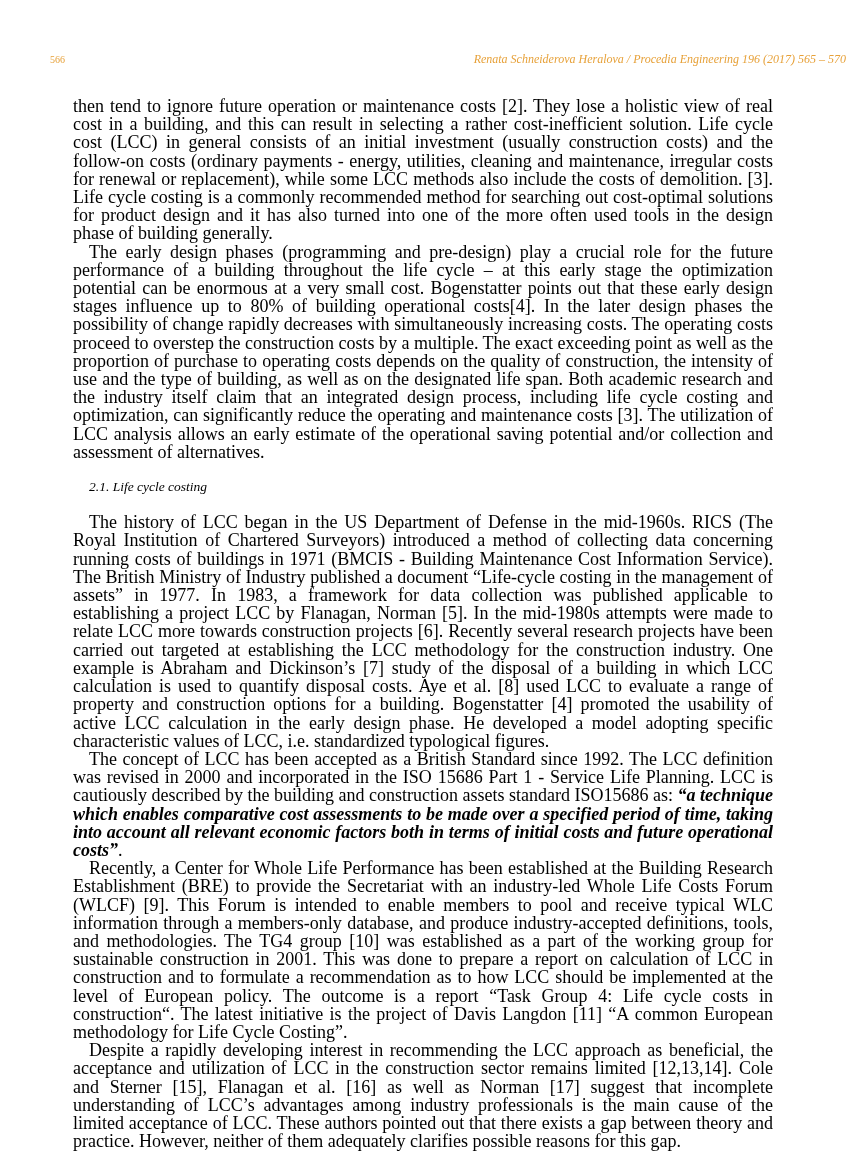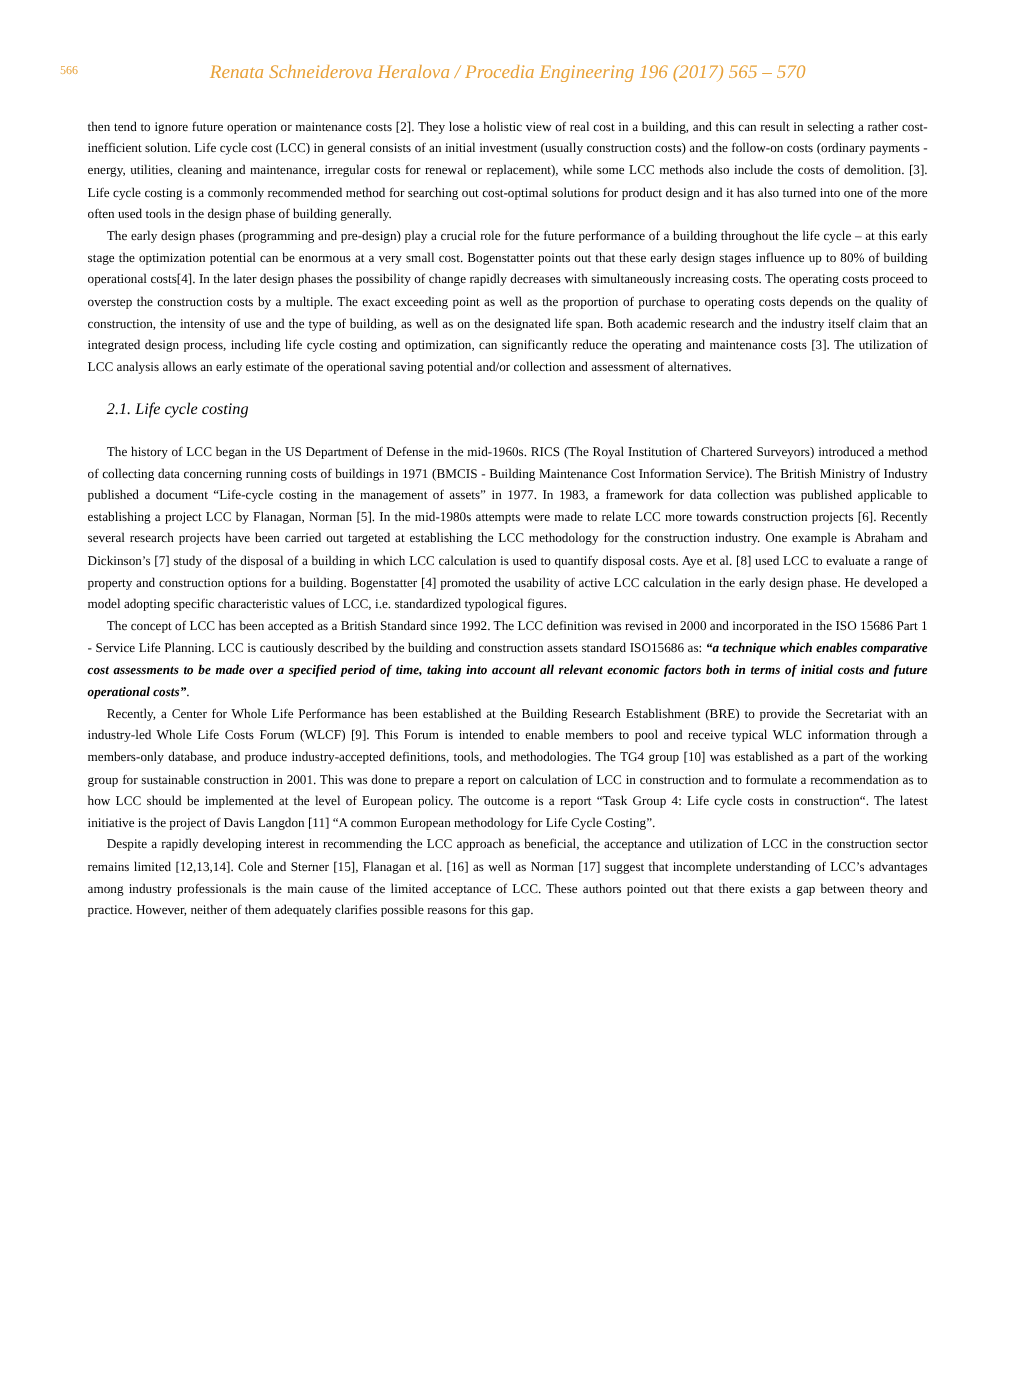--- a/index.html
+++ b/index.html
@@ -27,34 +27,34 @@
   .page-number {
     position: absolute;
     left: 50px;
     top: 2px;
     font-size: 10px;
     color: var(--accent, #e7a139);
   }
   .running-title {
     display: block;
     width: 100%;
-    text-align: center;
+    text-align: right;
     font-style: italic;
-    font-size: 16px;
+    font-size: 12px;
     color: var(--accent, #e7a139);
   }
   .content {
     position: absolute;
     top: 97px;
     left: 73px;
     width: 700px;
   }
   .para {
     margin: 0;
-    font-size: 11px;
+    font-size: 18px;
     line-height: 18.2px;
     text-align: justify;
     font-family: Liberation Serif, serif;
   }
   .para.indent {
     text-indent: 16px;
   }
   .section-heading {
     margin: 14px 0 0 0;
     font-size: 13.5px;

